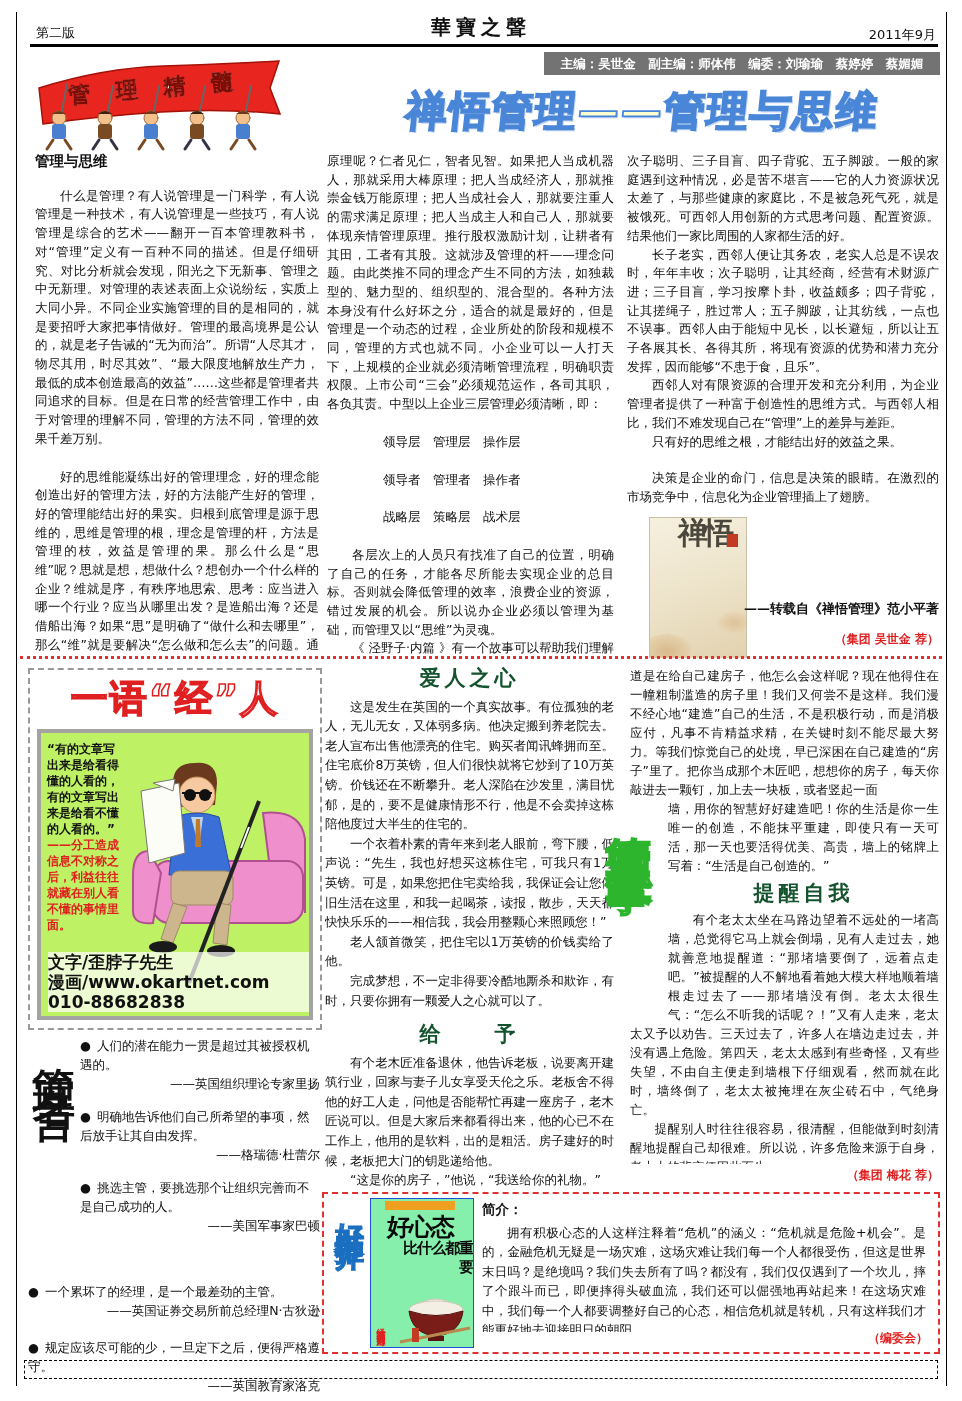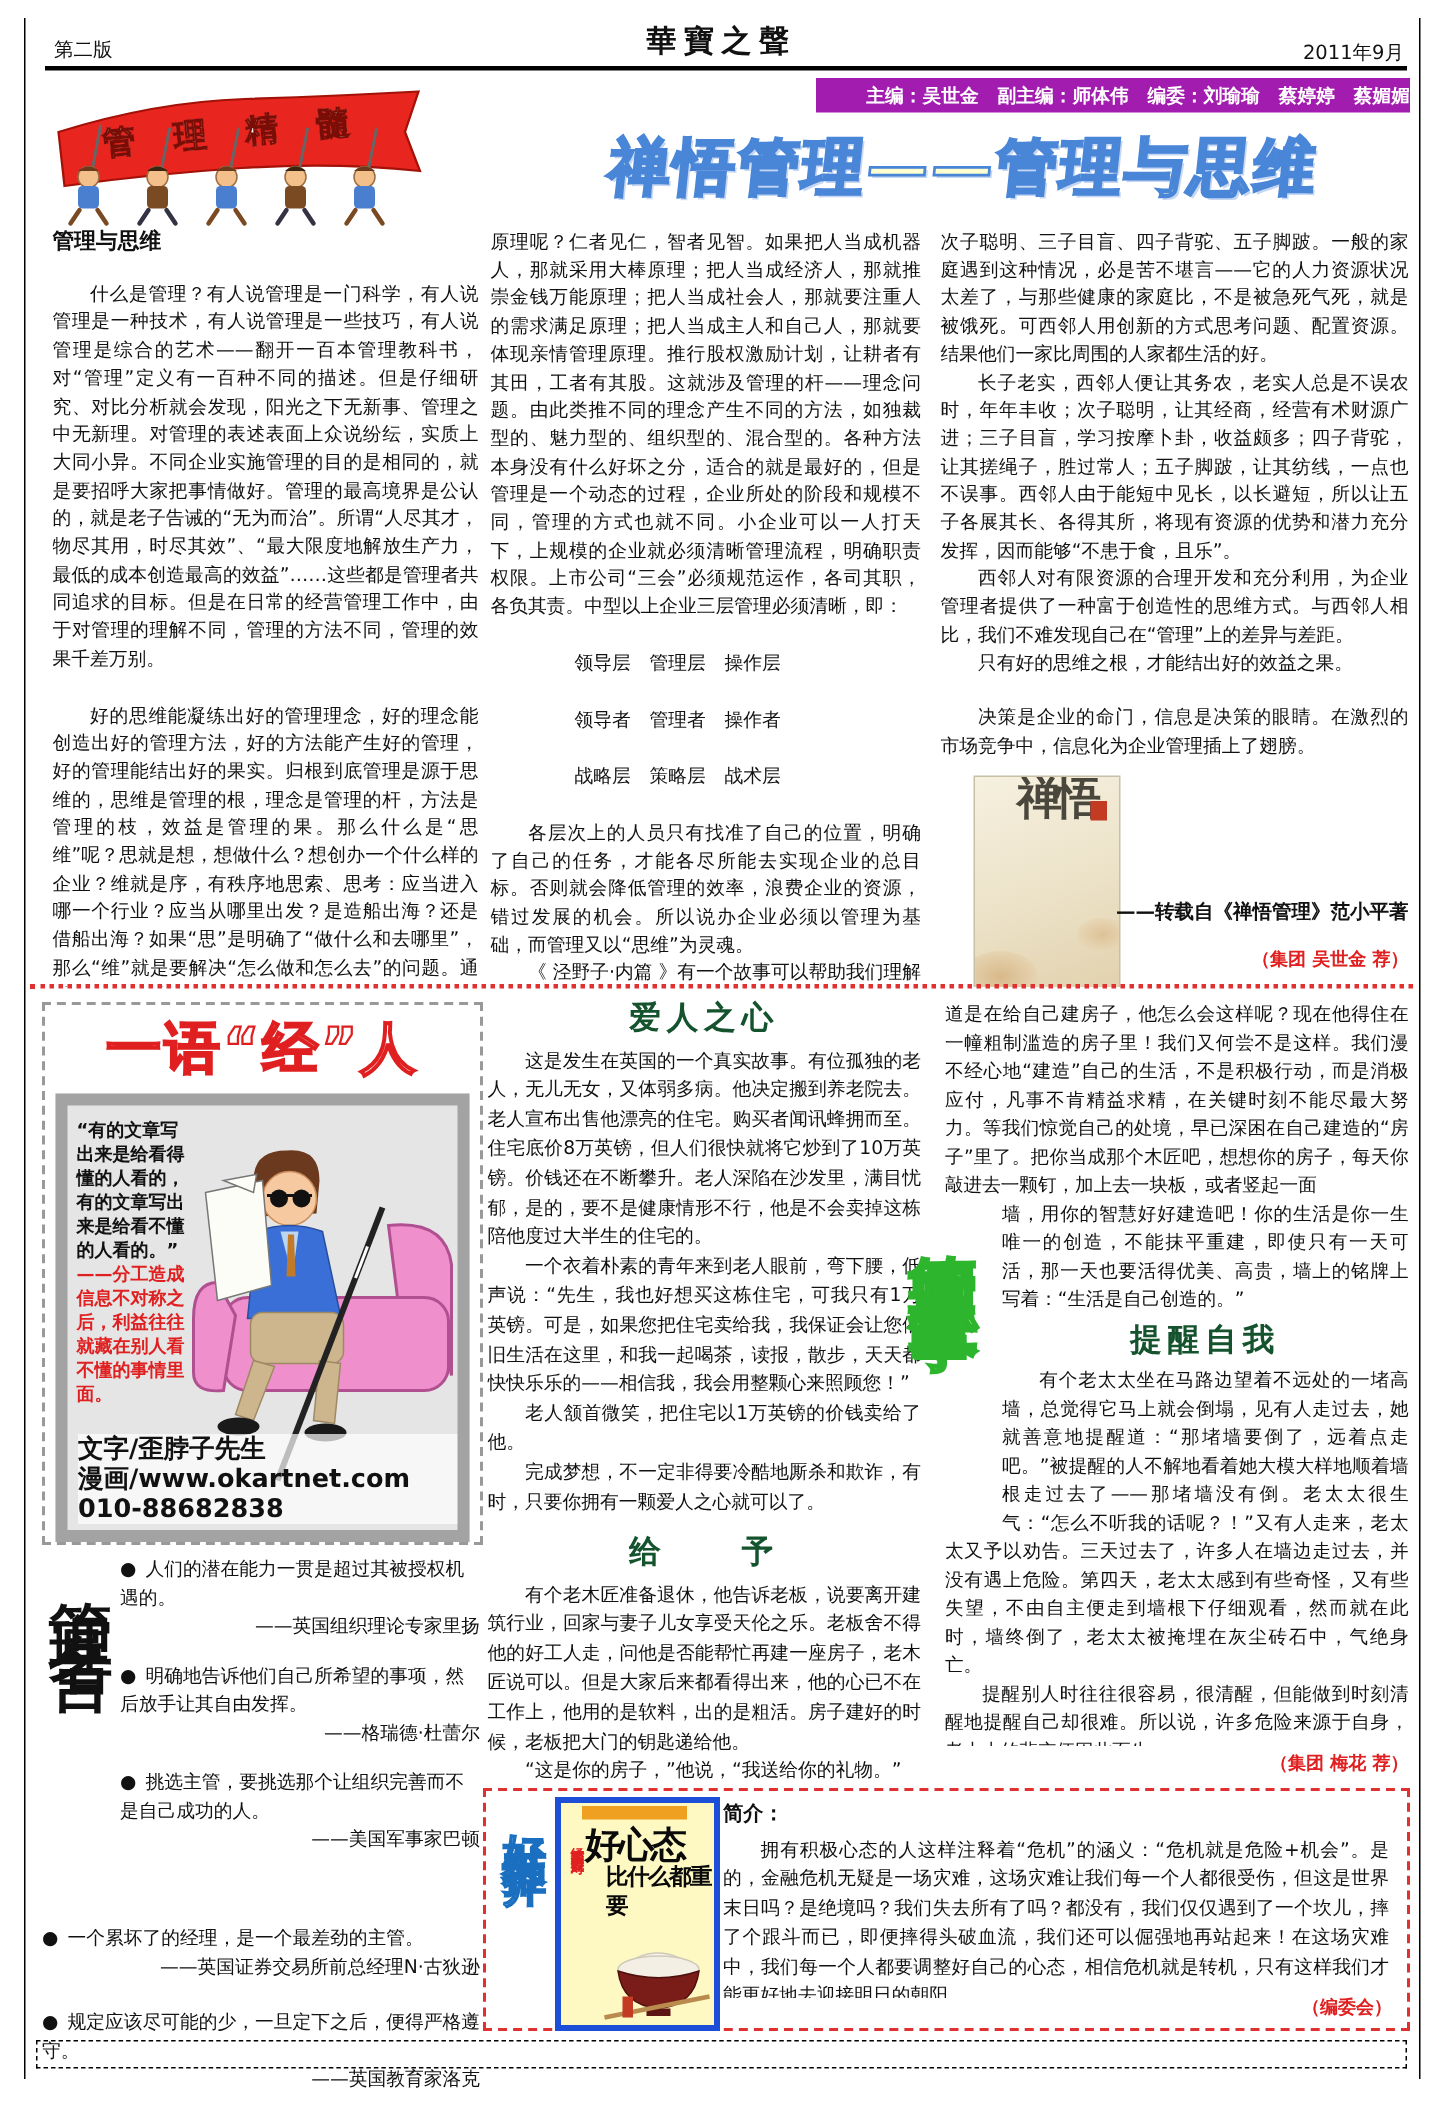--- a/index.html
+++ b/index.html
@@ -8,22 +8,22 @@
   .abs{position:absolute;}
   p{margin:0;text-indent:2em;}
   p.noind{text-indent:0;}
 
   #frame{left:16px;top:12px;width:929px;height:1374px;border-left:1px solid #000;border-right:1px solid #000;}
   #hdr-rule{left:30px;top:44px;width:908px;height:3px;background:#000;}
   .edition{left:36px;top:24px;font-size:13px;}
   .masthead{left:0;top:14px;width:962px;text-align:center;font-size:20px;font-weight:bold;
             font-family:"DejaVu Serif",serif;letter-spacing:5px;}
   .date{left:810px;top:26px;width:126px;text-align:right;font-size:13px;}
-  .editors{left:544px;top:52px;width:396px;height:23px;background:#a21caf;color:#fff;
-           font-size:12.5px;line-height:23px;text-align:right;font-weight:bold;}
+  .editors{left:544px;top:52px;width:396px;height:23px;background:#737373;color:#fff;
+           font-size:12.5px;line-height:23px;text-align:center;font-weight:bold;}
 
   .banner-wrap{left:33px;top:56px;width:252px;height:96px;}
   .art-title{left:406px;top:84px;width:545px;font-size:41px;font-weight:bold;letter-spacing:2px;
              transform:skewX(-6deg);color:#4a86d8;-webkit-text-stroke:1.8px #4a86d8;
              -webkit-text-fill-color:#ffffcf;text-shadow:2px 2px 0 rgba(90,140,220,.35);white-space:nowrap;}
 
   .col{top:152px;height:506px;font-size:12.5px;line-height:18.7px;overflow:hidden;text-align:justify;}
   #col1{left:35px;width:284px;}
   #col2{left:327px;width:287px;}
   #col3{left:627px;width:312px;}
@@ -44,21 +44,21 @@
                    background:radial-gradient(#ddc298,#ecdfc2);}
   .bookcaption{position:absolute;right:0;bottom:46px;font-size:13px;font-weight:bold;}
   .attr-red{color:#e02020;font-weight:bold;font-size:12px;}
   #col3 .attr{position:absolute;right:0;bottom:16px;}
 
   .sep-red{left:20px;top:656px;width:922px;border-top:3px dotted #e03030;}
 
   .comicbox{left:28px;top:668px;width:276px;height:354px;border:2px dashed #999;padding:2px 7px;background:#fff;}
   .comic-title{font-size:37px;font-weight:900;text-align:center;letter-spacing:2px;color:#e02020;
                -webkit-text-stroke:1.5px #e02020;-webkit-text-fill-color:#fff;white-space:nowrap;margin-top:2px;}
-  .comicframe{position:relative;border:8px solid #a3a3a3;height:283px;margin-top:5px;overflow:hidden;background:#e5e5e5;}
+  .comicframe{position:relative;border:4px solid #a3a3a3;height:283px;margin-top:5px;overflow:hidden;background:#bef264;}
   .comic-quote{position:absolute;left:6px;top:8px;width:76px;font-size:12px;font-weight:bold;line-height:16px;z-index:2;}
   .comic-quote .red{color:#e02020;}
   .comic-art{position:absolute;right:0;top:10px;z-index:1;}
   .comic-credits{position:absolute;left:7px;bottom:4px;font-size:17px;font-weight:bold;line-height:20px;z-index:2;background:rgba(255,255,255,.7);}
 
   .maxims{left:28px;top:1034px;width:292px;}
   .maxims-flex{display:flex;}
   .maxims-title{width:52px;font-size:42px;font-weight:900;font-family:"DejaVu Serif",serif;
                 writing-mode:vertical-rl;text-orientation:upright;line-height:52px;letter-spacing:10px;height:230px;}
   .maxims-list{flex:1;padding-top:2px;}
@@ -79,22 +79,22 @@
   .vtitle-green{position:absolute;left:-27px;top:136px;font-size:45px;font-weight:900;
                 writing-mode:vertical-rl;text-orientation:upright;line-height:52px;letter-spacing:8px;
                 color:#2db52d;-webkit-text-stroke:2px #2db52d;-webkit-text-fill-color:#fff;height:300px;}
   .h-remind{margin:8px 0 8px 0;}
   .rc-attr{position:absolute;right:0;top:500px;}
 
   .bookbox{left:322px;top:1192px;width:614px;height:158px;border:2px dashed #e03030;background:#fff;}
   .bb-title{position:absolute;left:6px;top:6px;font-size:29px;font-weight:900;
             writing-mode:vertical-rl;text-orientation:upright;letter-spacing:6px;height:146px;
             color:#2a93e8;-webkit-text-stroke:1.2px #1b6fc0;-webkit-text-fill-color:#8ec9ff;}
-  .bb-cover{position:absolute;left:46px;top:4px;width:102px;height:148px;background:#fef9c3;
-            border:4px solid #1d4ed8;overflow:hidden;}
+  .bb-cover{position:absolute;left:46px;top:4px;width:102px;height:148px;background:#86efac;
+            border:1px solid #1d4ed8;overflow:hidden;text-align:right;}
   .bb-strip{position:absolute;left:14px;top:2px;width:70px;height:9px;background:#f0a020;}
   .bb-t1{position:absolute;left:16px;top:12px;font-size:24px;font-weight:900;letter-spacing:-2px;color:#0a0a0a;}
   .bb-t2{position:absolute;left:30px;top:40px;font-size:15px;font-weight:900;letter-spacing:-1px;color:#0a0a0a;}
   .bb-tag{position:absolute;left:3px;top:22px;writing-mode:vertical-rl;text-orientation:upright;
           color:#e02020;font-size:9px;font-weight:bold;height:110px;letter-spacing:1px;}
   .bb-intro{position:absolute;left:158px;top:6px;width:444px;height:132px;overflow:hidden;
             font-size:12.5px;line-height:19.5px;text-align:justify;}
   .bb-intro .ih{font-size:13.5px;font-weight:bold;margin-bottom:3px;text-indent:0;}
   .bb-attr{position:absolute;right:10px;bottom:5px;margin-left:12px;}
 

